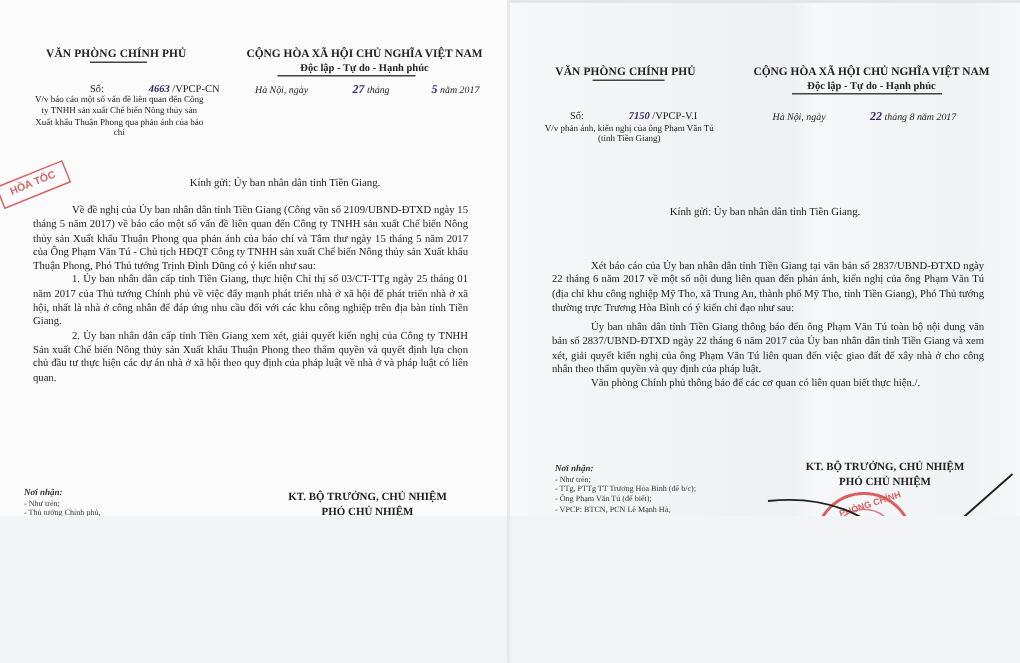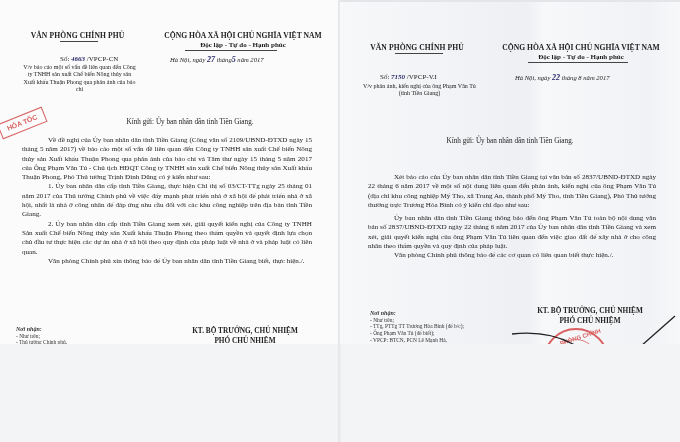--- a/index.html
+++ b/index.html
@@ -15,21 +15,21 @@
     background-image: linear-gradient(90deg, rgba(0,0,0,0) 0%, rgba(210,214,220,0.25) 55%, rgba(0,0,0,0) 60%, rgba(210,214,220,0.18) 90%, rgba(0,0,0,0) 100%); }
   .seam { position: absolute; left: 338px; top: 0; width: 3px; height: 442px; background: linear-gradient(90deg,#e2e4e7,#eef0f2); }
 
   .abs { position: absolute; }
   .center { text-align: center; }
   .agency { font-weight: bold; font-size: 7.6px; letter-spacing: 0.1px; }
   .nation { font-weight: bold; font-size: 7.6px; }
   .motto { font-weight: bold; font-size: 7px; }
   .rule { position: absolute; height: 1px; background: #444; }
   .num { font-size: 7px; }
-  .hand { font-family: "Liberation Serif", serif; font-weight: bold; color: #2a2a6a; font-style: italic; }
+  .hand { font-family: "Liberation Serif", serif; font-weight: bold; color: #2a2a6a; font-style: italic; margin-left: 28px; }
   .subject { font-size: 6px; line-height: 7.4px; text-align: center; }
   .date { font-style: italic; font-size: 6.6px; }
   .greet { font-size: 7.2px; }
   .body-text { font-size: 7.1px; line-height: 9.3px; text-align: justify; }
   .body-text p { margin: 0; text-indent: 26px; }
   .recip { font-size: 5.4px; line-height: 6.7px; color: #333; }
   .recip-title { font-style: italic; font-weight: bold; font-size: 6px; }
   .sig-title { font-weight: bold; font-size: 7.3px; text-align: center; line-height: 9.5px; }
   .sig-name { font-weight: bold; font-size: 7px; text-align: center; }
 
@@ -71,21 +71,20 @@
   </div>
 
   <div class="urgent">HỎA TỐC</div>
 
   <div class="abs greet center" style="left:60px; top:118px; width:260px;">Kính gửi: Ủy ban nhân dân tỉnh Tiền Giang.</div>
 
   <div class="abs body-text" style="left:22px; top:136px; width:290px;">
     <p>Về đề nghị của Ủy ban nhân dân tỉnh Tiền Giang (Công văn số 2109/UBND-ĐTXD ngày 15 tháng 5 năm 2017) về báo cáo một số vấn đề liên quan đến Công ty TNHH sản xuất Chế biến Nông thủy sản Xuất khẩu Thuận Phong qua phản ánh của báo chí và Tâm thư ngày 15 tháng 5 năm 2017 của Ông Phạm Văn Tú - Chủ tịch HĐQT Công ty TNHH sản xuất Chế biến Nông thủy sản Xuất khẩu Thuận Phong, Phó Thủ tướng Trịnh Đình Dũng có ý kiến như sau:</p>
     <p>1. Ủy ban nhân dân cấp tỉnh Tiền Giang, thực hiện Chỉ thị số 03/CT-TTg ngày 25 tháng 01 năm 2017 của Thủ tướng Chính phủ về việc đẩy mạnh phát triển nhà ở xã hội để phát triển nhà ở xã hội, nhất là nhà ở công nhân để đáp ứng nhu cầu đối với các khu công nghiệp trên địa bàn tỉnh Tiền Giang.</p>
     <p>2. Ủy ban nhân dân cấp tỉnh Tiền Giang xem xét, giải quyết kiến nghị của Công ty TNHH Sản xuất Chế biến Nông thủy sản Xuất khẩu Thuận Phong theo thẩm quyền và quyết định lựa chọn chủ đầu tư thực hiện các dự án nhà ở xã hội theo quy định của pháp luật về nhà ở và pháp luật có liên quan.</p>
-    <p>Văn phòng Chính phủ xin thông báo để Ủy ban nhân dân tỉnh Tiền Giang biết, thực hiện./.</p>
   </div>
 
   <div class="abs recip" style="left:16px; top:326px; width:150px;">
     <div class="recip-title">Nơi nhận:</div>
     <div>- Như trên;</div>
     <div>- Thủ tướng Chính phủ,</div>
     <div>  PTTg Trịnh Đình Dũng;</div>
     <div>- Công ty TNHH SX Chế biến NTS Thuận Phong,</div>
     <div>(Khu công nghiệp Mỹ Tho, xã Trung An, thành phố</div>
     <div>Mỹ Tho, tỉnh Tiền Giang);</div>

